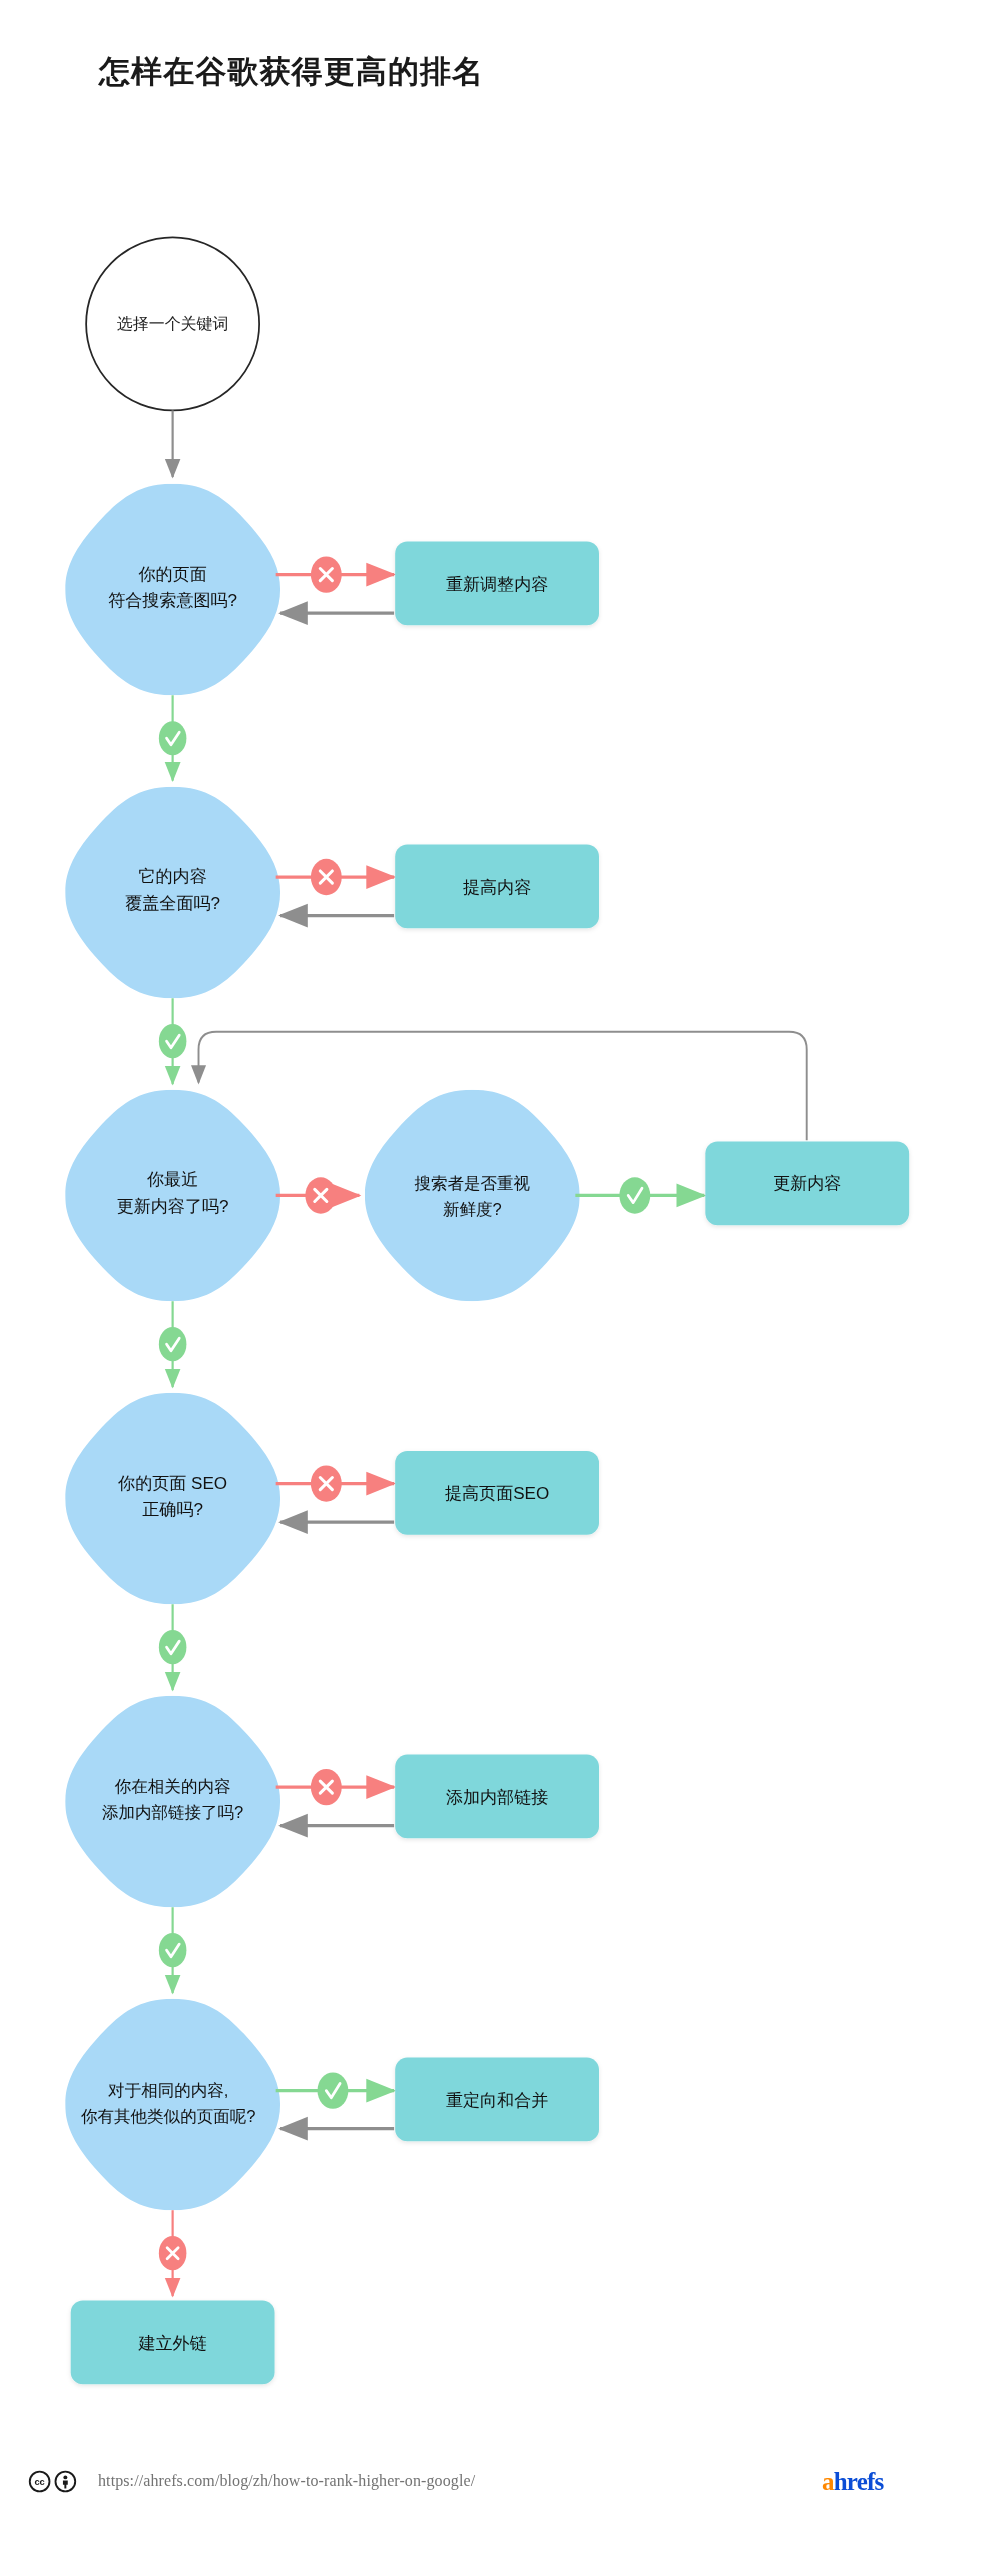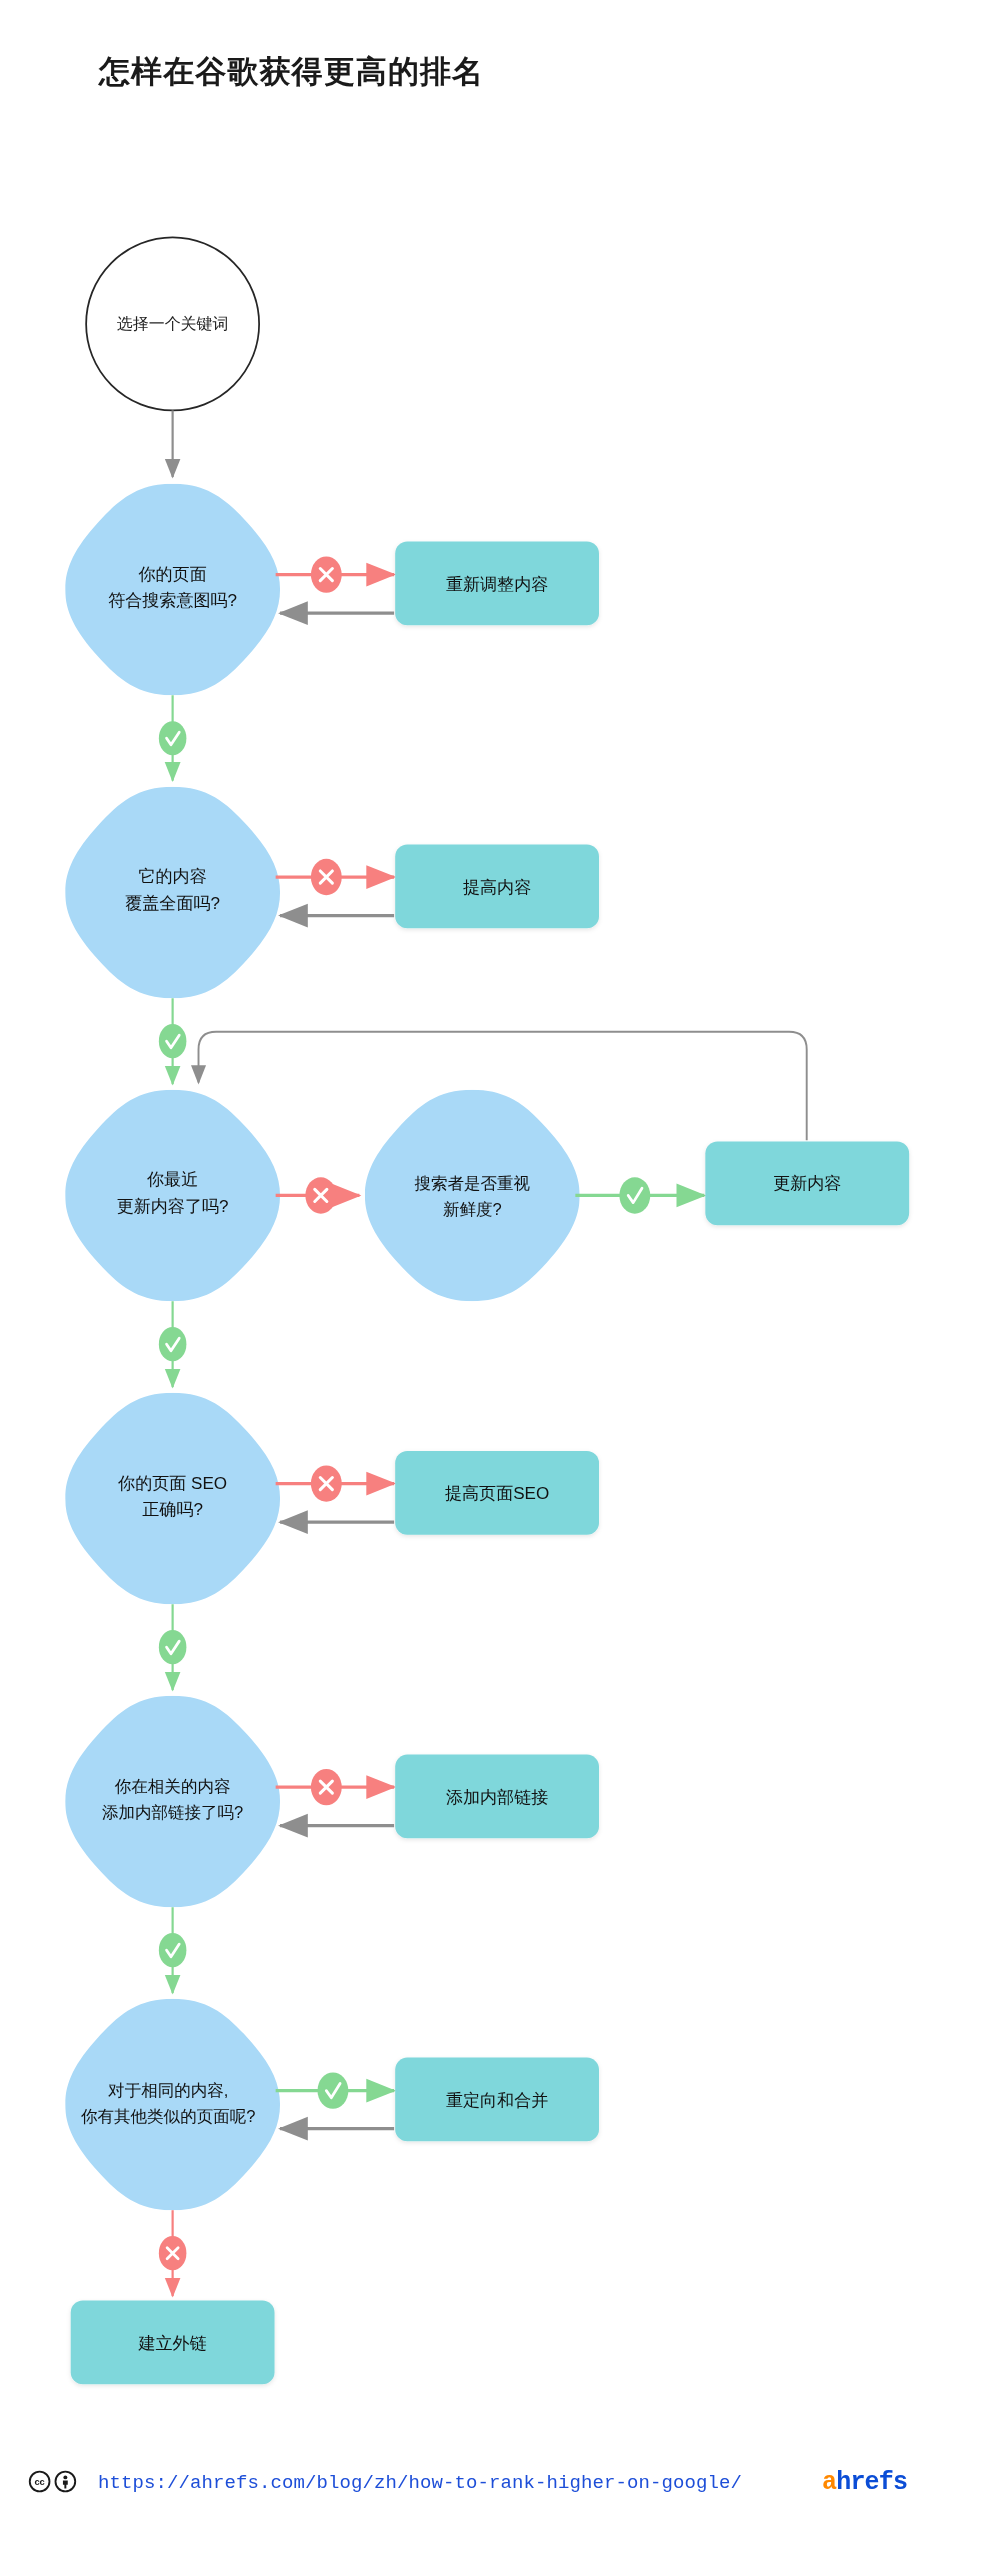--- a/index.html
+++ b/index.html
@@ -16,28 +16,28 @@
   #flow{position:absolute;left:0;top:0;width:992px;height:2576px;}
   .node-label{
     font-family:"Liberation Sans","DejaVu Sans",sans-serif;
     fill:#111111;font-size:31px;text-anchor:middle;
     dominant-baseline:middle;
   }
   .node-label-sm{font-size:30px;}
   .start-label{font-size:29px;fill:#222;}
   #footer-url{
     position:absolute;left:98px;top:2472px;
-    font-size:19px;color:#1d4ed8;letter-spacing:0.1px;
-    font-family:Liberation Mono, monospace;
+    font-size:16px;color:#737373;letter-spacing:0.1px;
+    font-family:Liberation Serif, serif;
   }
   #cc-icons{position:absolute;left:28px;top:2470px;}
   #brand{
     position:absolute;left:822px;top:2468px;
     font-size:25px;font-weight:700;letter-spacing:-0.8px;
-    font-family:Liberation Mono, monospace;
+    font-family:Liberation Serif, serif;
   }
   #brand .a-orange{color:#FF8800;}
   #brand .hrefs-blue{color:#0B4DD6;}
 </style>
 </head>
 <body>
 
 <div id="page-title">怎样在谷歌获得更高的排名</div>
 
 <svg id="flow" viewBox="0 0 1800 4676" width="992" height="2576" xmlns="http://www.w3.org/2000/svg">

